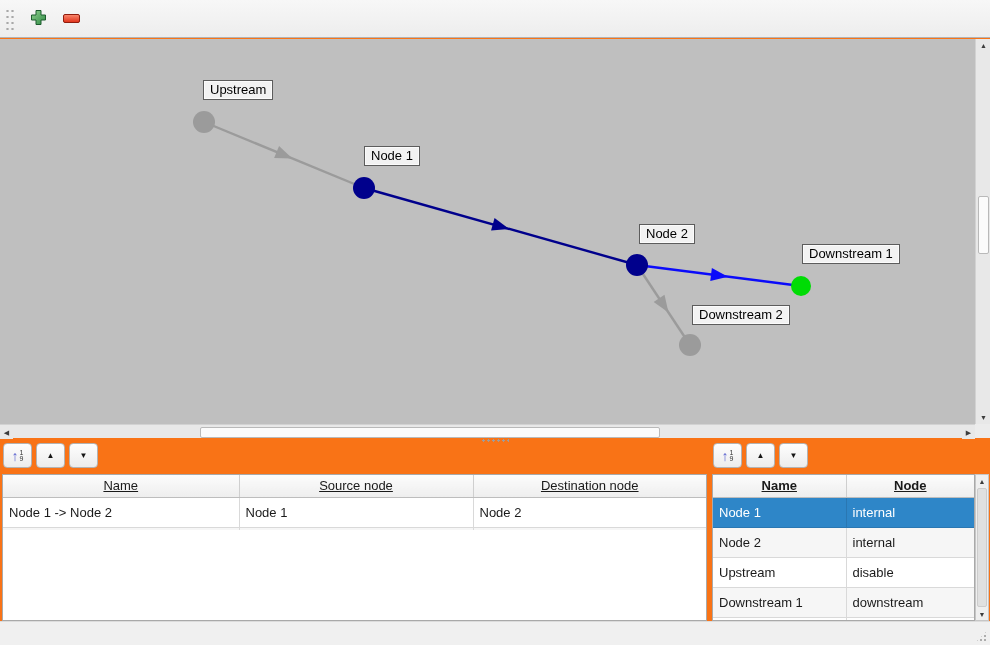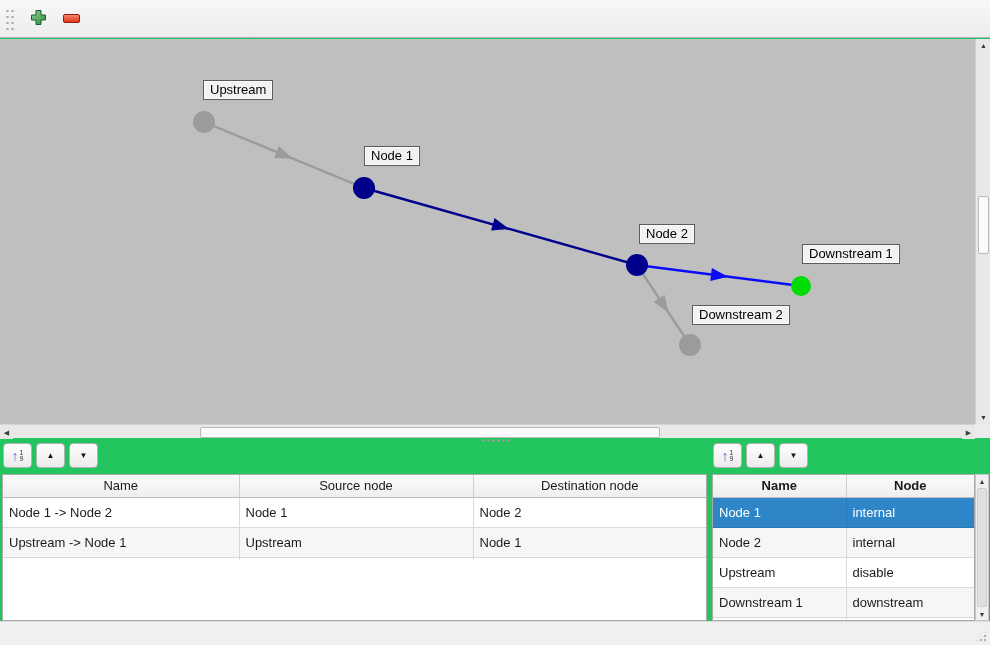--- a/index.html
+++ b/index.html
@@ -1,19 +1,19 @@
 <!DOCTYPE html>
 <html style="--sel: #2e86c8;"><head>
 <meta charset="utf-8">
 <style>
   * { box-sizing: border-box; margin: 0; padding: 0; }
   html,body { width:990px; height:645px; }
   .app {
     position: relative; width: 990px; height: 645px; overflow: hidden;
-    background: #22c55e; color: #1a1a1a;
+    background: #f97316; color: #1a1a1a;
     font-family: "Liberation Sans", "DejaVu Sans", sans-serif; font-size: 13px;
   }
   
   .main-toolbar {
     position: absolute; left:0; top:0; width:990px; height:38px;
     background: linear-gradient(#f7f7f7, #ededed);
     border-bottom: 1px solid #b3b3b3;
     display: flex; align-items: center;
   }
   .tb-grip {
@@ -69,21 +69,21 @@
   .sort-digits { display:flex; flex-direction:column; margin-left:1px;
     font-size:7px; line-height:6px; color:#333; }
   
   .table-box { position:absolute; top:31px; height:147px; background:#fff;
     border:1px solid #a9a9a9; overflow:hidden; }
   .left-table-box { left:2px; width:705px; }
   .right-table-box { left:712px; width:263px; }
   table { border-collapse:collapse; table-layout:fixed; width:100%; }
   th { height:22px; font-weight:normal; text-align:center; padding:0 4px;
     background: linear-gradient(#fcfcfc, #eeeeee);
-    border-right:1px solid #cfcfcf; border-bottom:1px solid #bdbdbd; overflow:hidden; white-space:nowrap; }
+    border-right:1px solid #cfcfcf; border-bottom:1px solid #bdbdbd; overflow:hidden; white-space:nowrap;text-decoration:underline; }
   th:last-child { border-right:none; }
   .right-table-box th { font-weight:bold; }
   td { height:30px; padding:0 6px; white-space:nowrap; overflow:hidden;
     border-right:1px solid #d9d9d9; border-bottom:1px solid #d9d9d9; }
   td:last-child { border-right:none; }
   tbody tr:nth-child(even):not(.selected) td { background:#f6f6f6; }
   tr.selected td { background: var(--sel, #2e86c8); color:#fff;
     border-right-color:#2a77b2; border-bottom-color:#2a77b2; }
   tr.filler td { height:3px; border-bottom:none; background:#fff; }
   .left-table-box th:nth-child(1), .left-table-box td:nth-child(1) { width:236px; }
@@ -230,25 +230,20 @@
               <th>Source node</th>
               <th>Destination node</th>
             </tr>
           </thead>
         <tbody>
             <tr>
               <td>Node 1 -&gt; Node 2</td>
               <td>Node 1</td>
               <td>Node 2</td>
             </tr>
-            <tr>
-              <td>Upstream -&gt; Node 1</td>
-              <td>Upstream</td>
-              <td>Node 1</td>
-            </tr>
             <tr class="filler">
               <td></td>
               <td></td>
               <td></td>
             </tr>
           </tbody>
       </table>
     </div>
 
     <div class="table-box right-table-box">

